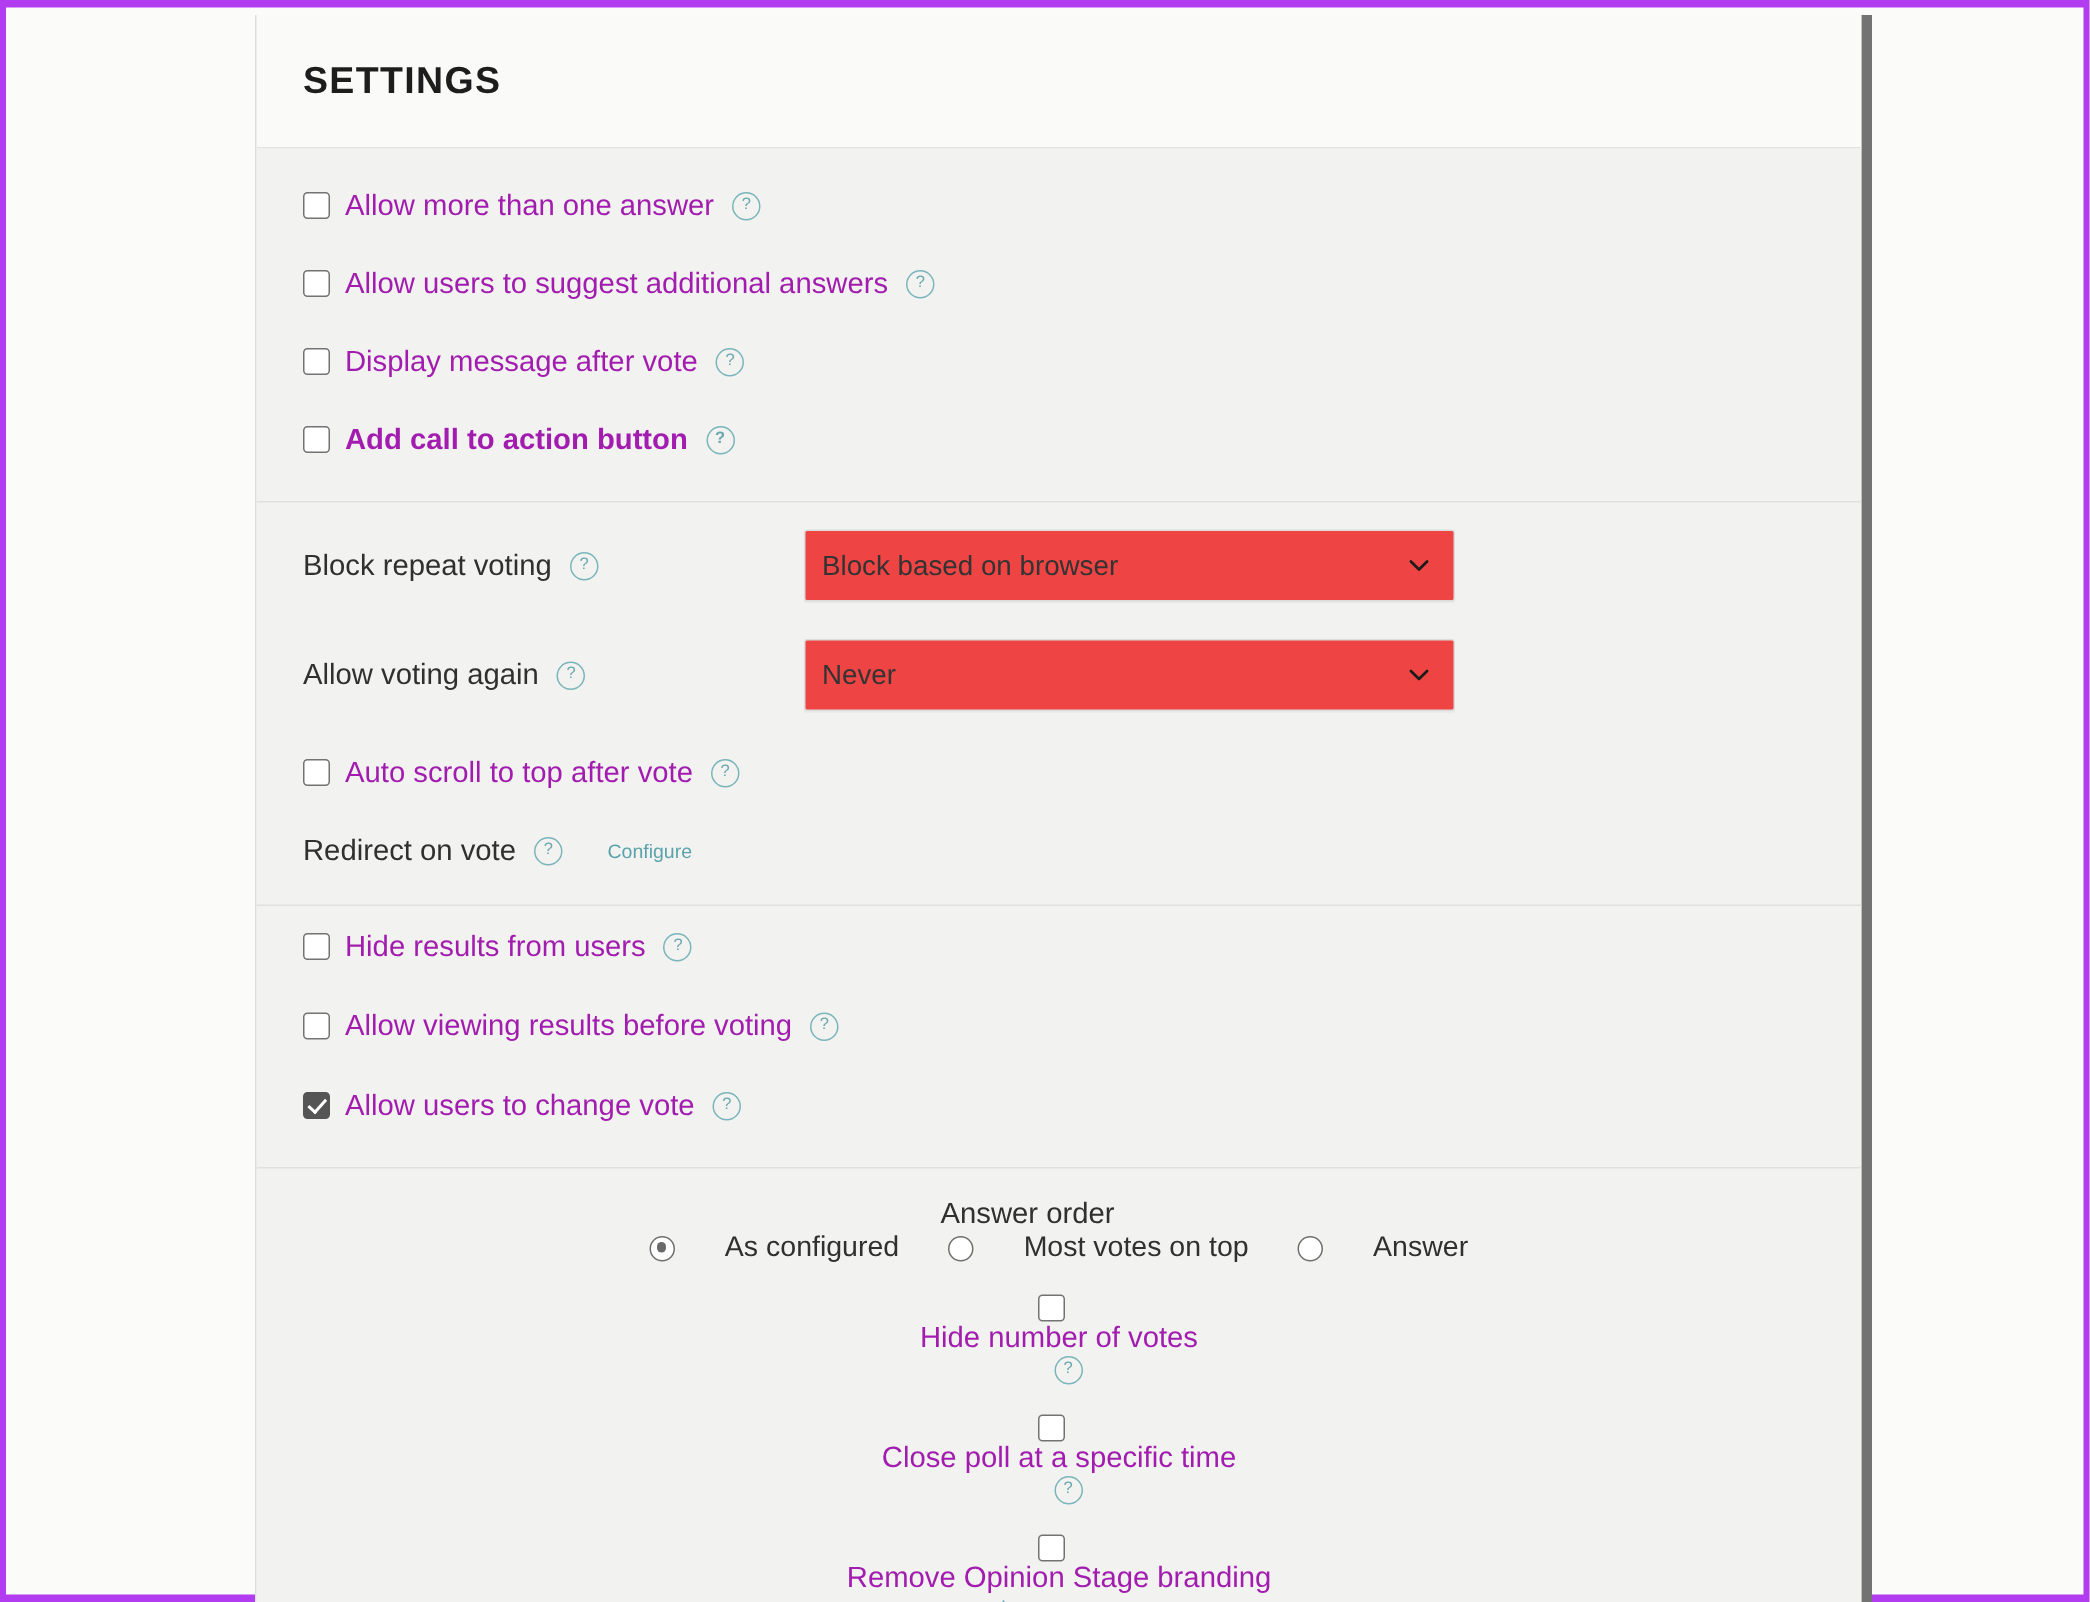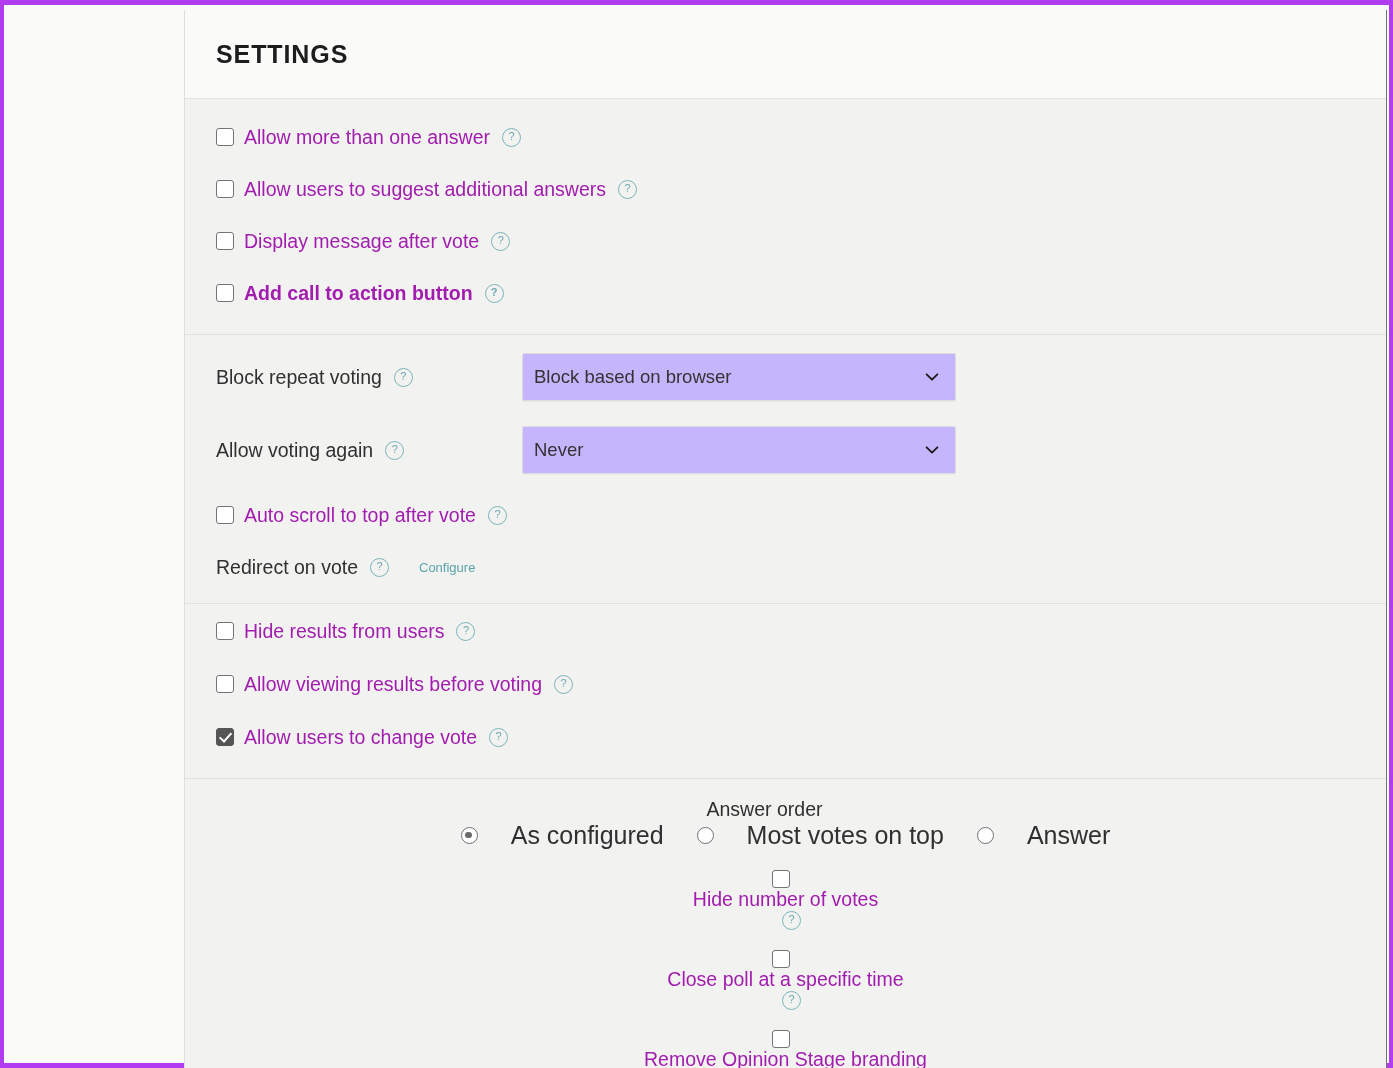--- a/index.html
+++ b/index.html
@@ -25,27 +25,27 @@
     border-left: 4px solid #b23df0;
     border-right: 4px solid #b23df0;
     border-top: 5px solid #b23df0;
     border-bottom: 5px solid #b23df0;
     background: #fbfbfa;
   }
 
   
   #settings-panel {
     position: absolute;
-    left: 180px;
+    left: 166px;
     top: 5px;
-    width: 1203px;
+    width: 1078px;
     height: 1058px;
     box-sizing: border-box;
     border-left: 1px solid #dedede;
-    border-right: 1px solid #737373;
+    border-right: 7px solid #737373;
     background: #f2f2f0;
     overflow: hidden;
   }
 
   .panel-header {
     background: #fafaf9;
     border-bottom: 1px solid #e2e2e0;
     height: 89px;
     box-sizing: border-box;
     display: flex;
@@ -137,33 +137,34 @@
     text-align: center;
     font-family: "Liberation Sans", sans-serif;
   }
 
   
   .dd-row {
     display: flex;
     align-items: center;
     height: 48px;
     margin-bottom: 25px;
+    gap: 28px;
   }
   .dd-row:last-of-type { margin-bottom: 0; }
   .dd-label-wrap {
     display: flex;
     align-items: center;
     width: 306px;
     flex: 0 0 auto;
   }
   .dropdown {
     width: 434px;
     height: 48px;
     box-sizing: border-box;
-    background: #c4b5fd;
+    background: #ef4444;
     border: 1px solid #dcdcdc;
     border-radius: 2px;
     display: flex;
     align-items: center;
     padding: 0 14px 0 11px;
     justify-content: space-between;
     box-shadow: 0 1px 1px rgba(0,0,0,0.04);
   }
   .dd-value {
     font-size: 18.5px;
@@ -206,21 +207,21 @@
     display: flex;
     align-items: center;
   }
   .radio-opt {
     display: flex;
     align-items: center;
     margin-right: 33px;
   }
   .radio-opt:last-child { margin-right: 0; }
   .radio-label {
-    font-size: 25px;
+    font-size: 19px;
     color: #303030;
     white-space: nowrap;
     margin-left: 24px;
   }
   .answer-order-label { margin-right: 42px; }
   .redirect-label { margin-right: 0px; }
   .spacer-sm { width: 30px; flex: 0 0 auto; }
 </style>
 </head>
 <body>

